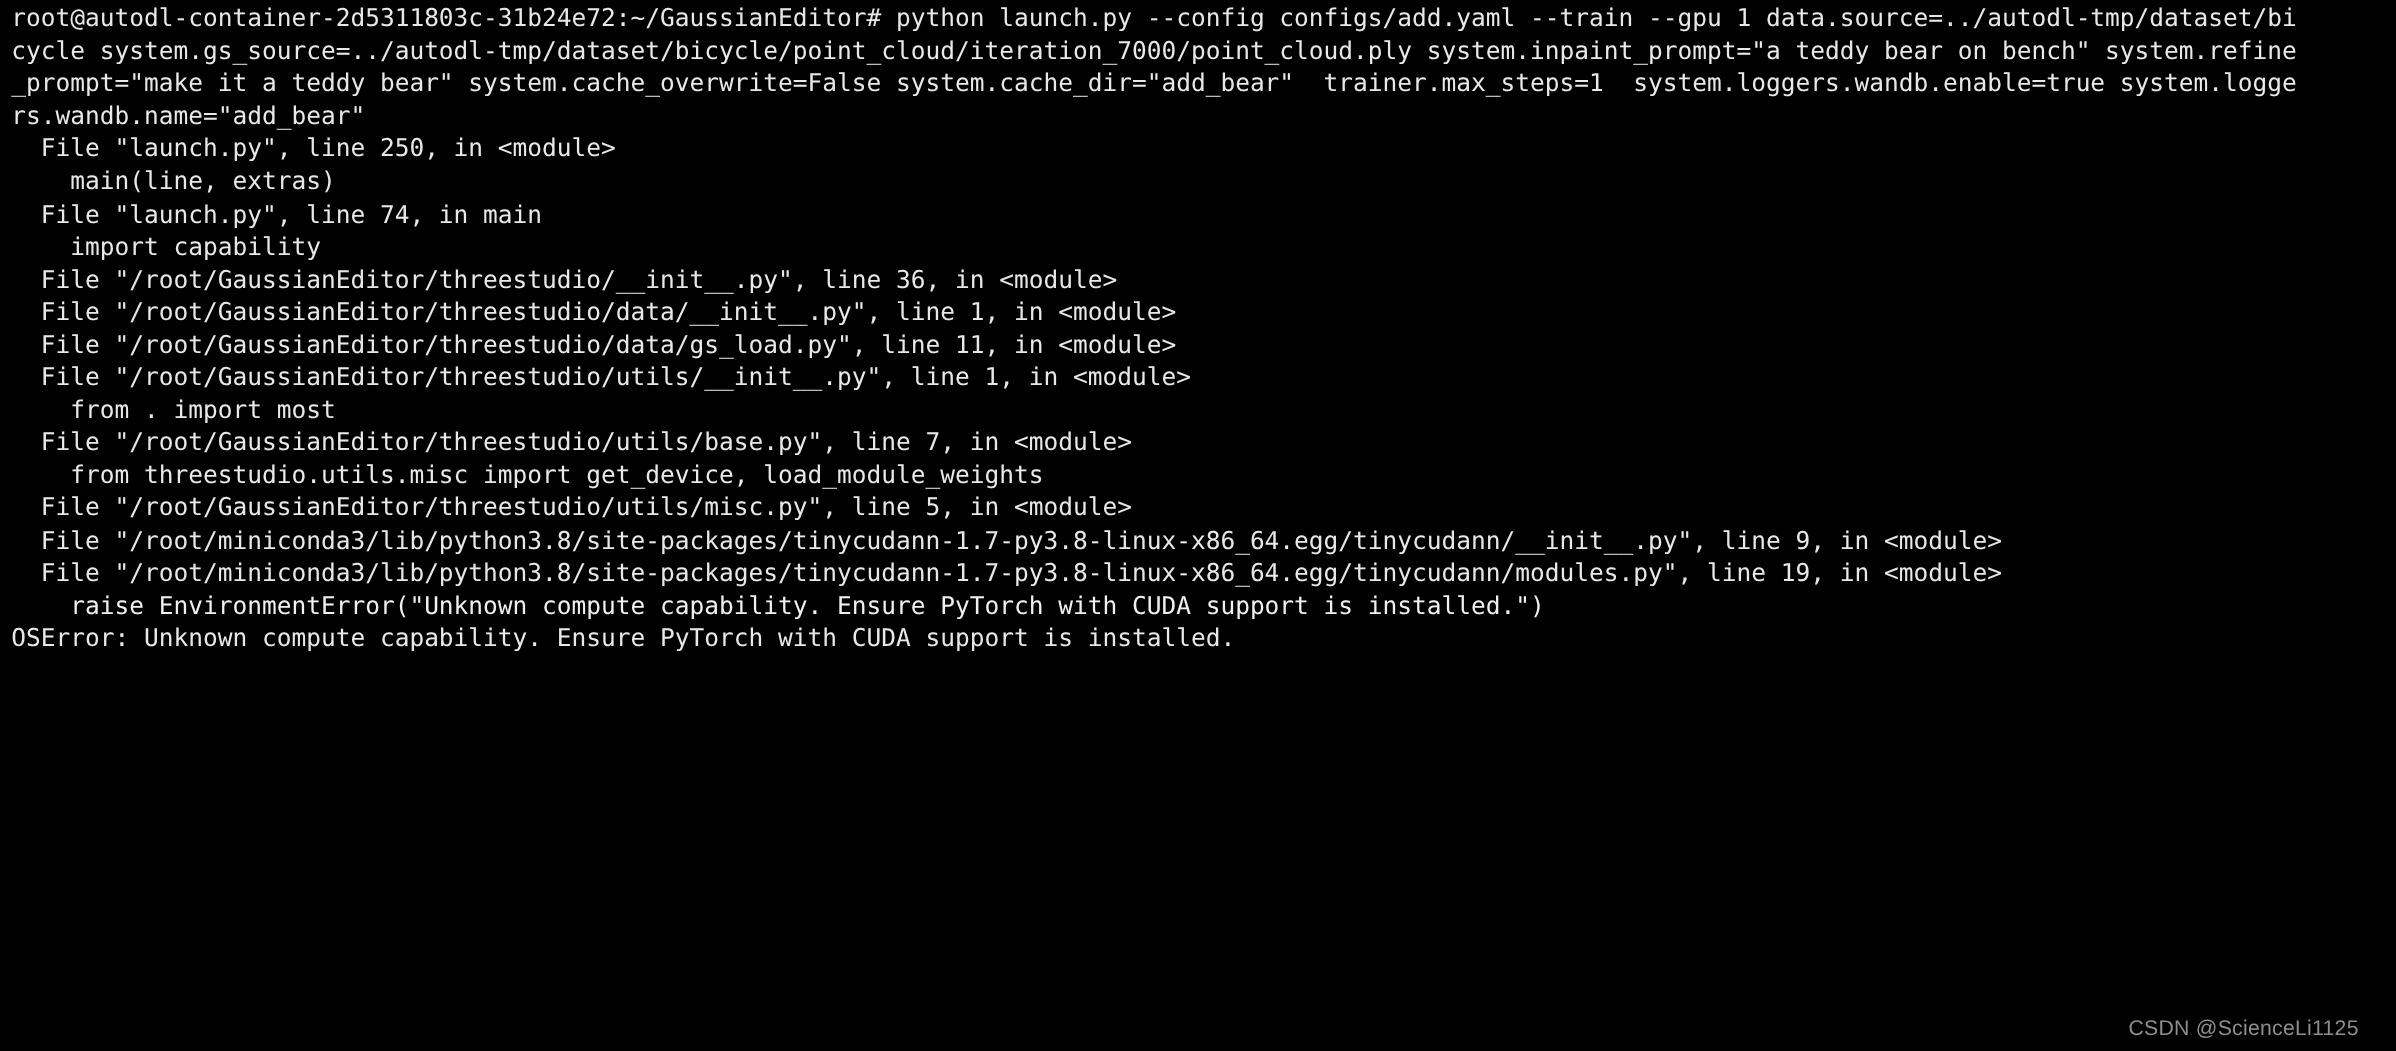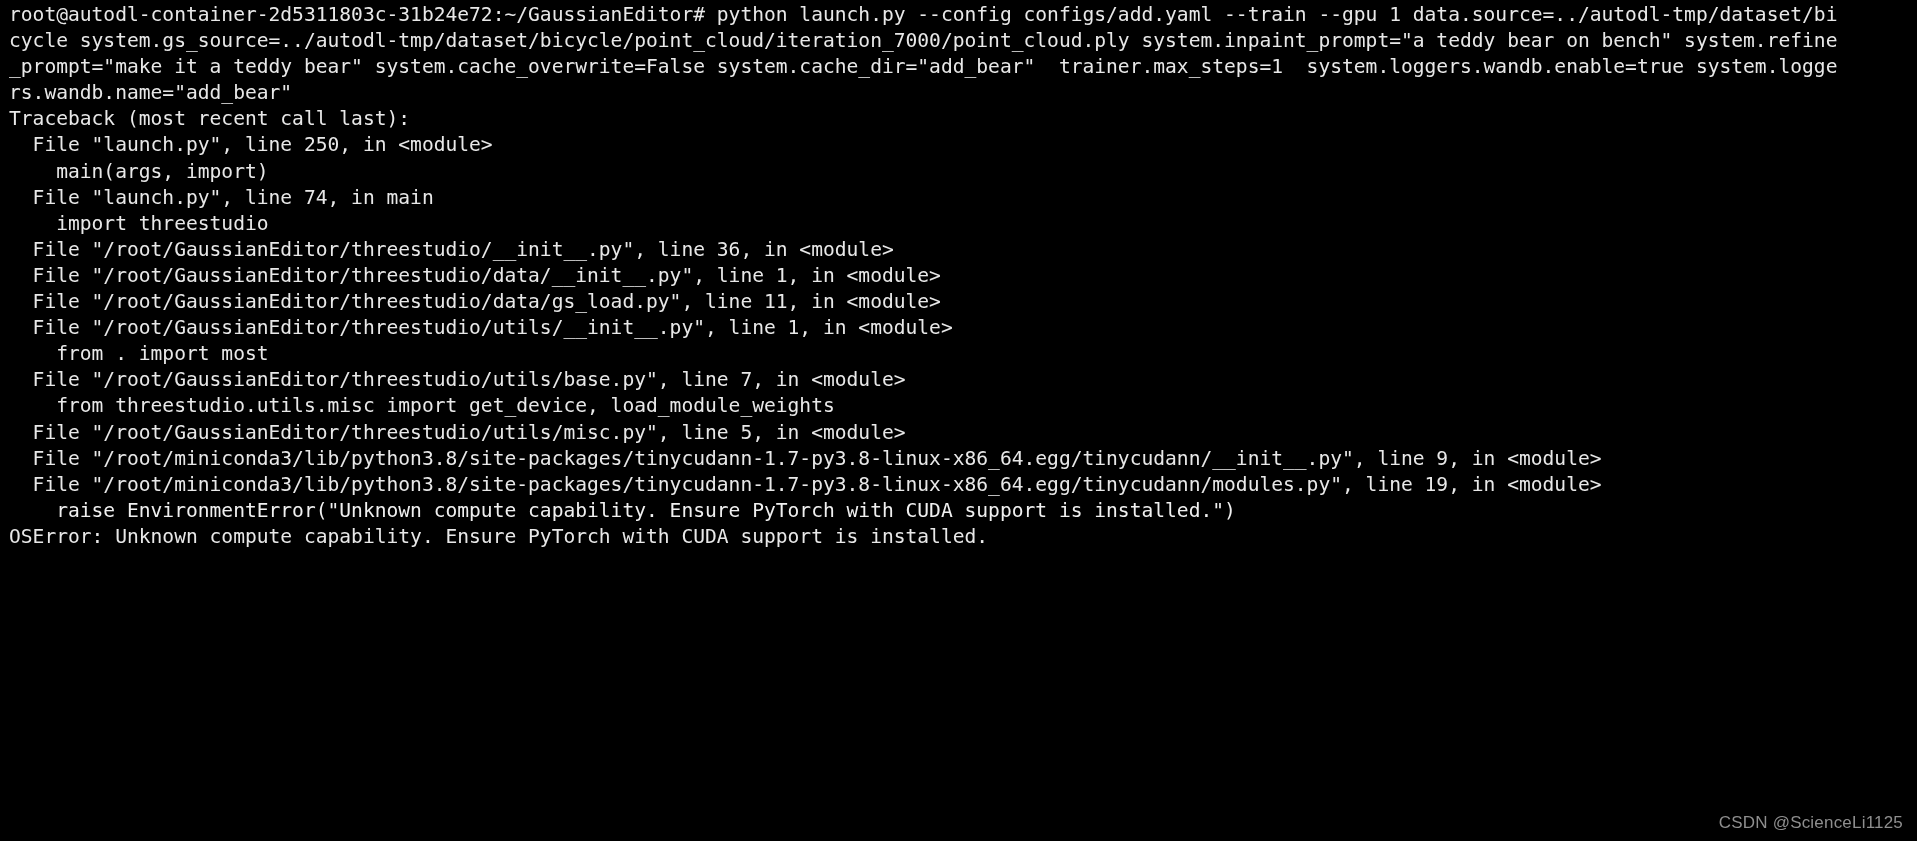--- a/index.html
+++ b/index.html
@@ -35,43 +35,42 @@
     letter-spacing: 0px;
     padding-left: 9px;
     height: 26.1px;
     text-rendering: optimizeLegibility;
   }
   .term-line.err {
     color: #f0f0f0;
   }
   #watermark {
     position: absolute;
-    right: 14px;
+    right: 30px;
     bottom: 8px;
     font-family: "Liberation Sans", sans-serif;
     font-size: 17px;
     color: #8e8e8e;
     letter-spacing: 0.2px;
     user-select: none;
   }
 </style>
 </head>
 <body>
 
 <div id="terminal">
   <div id="terminal-output">
       <div class="term-line">root@autodl-container-2d5311803c-31b24e72:~/GaussianEditor# python launch.py --config configs/add.yaml --train --gpu 1 data.source=../autodl-tmp/dataset/bi</div>
       <div class="term-line">cycle system.gs_source=../autodl-tmp/dataset/bicycle/point_cloud/iteration_7000/point_cloud.ply system.inpaint_prompt="a teddy bear on bench" system.refine</div>
       <div class="term-line">_prompt="make it a teddy bear" system.cache_overwrite=False system.cache_dir="add_bear"  trainer.max_steps=1  system.loggers.wandb.enable=true system.logge</div>
       <div class="term-line">rs.wandb.name="add_bear"</div>
-      <div class="term-line">Traceback (most recent call last):</div>
       <div class="term-line">  File "launch.py", line 250, in &lt;module&gt;</div>
-      <div class="term-line">    main(args, import)</div>
+      <div class="term-line">    main(line, extras)</div>
       <div class="term-line">  File "launch.py", line 74, in main</div>
-      <div class="term-line">    import threestudio</div>
+      <div class="term-line">    import capability</div>
       <div class="term-line">  File "/root/GaussianEditor/threestudio/__init__.py", line 36, in &lt;module&gt;</div>
       <div class="term-line">  File "/root/GaussianEditor/threestudio/data/__init__.py", line 1, in &lt;module&gt;</div>
       <div class="term-line">  File "/root/GaussianEditor/threestudio/data/gs_load.py", line 11, in &lt;module&gt;</div>
       <div class="term-line">  File "/root/GaussianEditor/threestudio/utils/__init__.py", line 1, in &lt;module&gt;</div>
       <div class="term-line">    from . import most</div>
       <div class="term-line">  File "/root/GaussianEditor/threestudio/utils/base.py", line 7, in &lt;module&gt;</div>
       <div class="term-line">    from threestudio.utils.misc import get_device, load_module_weights</div>
       <div class="term-line">  File "/root/GaussianEditor/threestudio/utils/misc.py", line 5, in &lt;module&gt;</div>
       <div class="term-line">  File "/root/miniconda3/lib/python3.8/site-packages/tinycudann-1.7-py3.8-linux-x86_64.egg/tinycudann/__init__.py", line 9, in &lt;module&gt;</div>
       <div class="term-line">  File "/root/miniconda3/lib/python3.8/site-packages/tinycudann-1.7-py3.8-linux-x86_64.egg/tinycudann/modules.py", line 19, in &lt;module&gt;</div>

